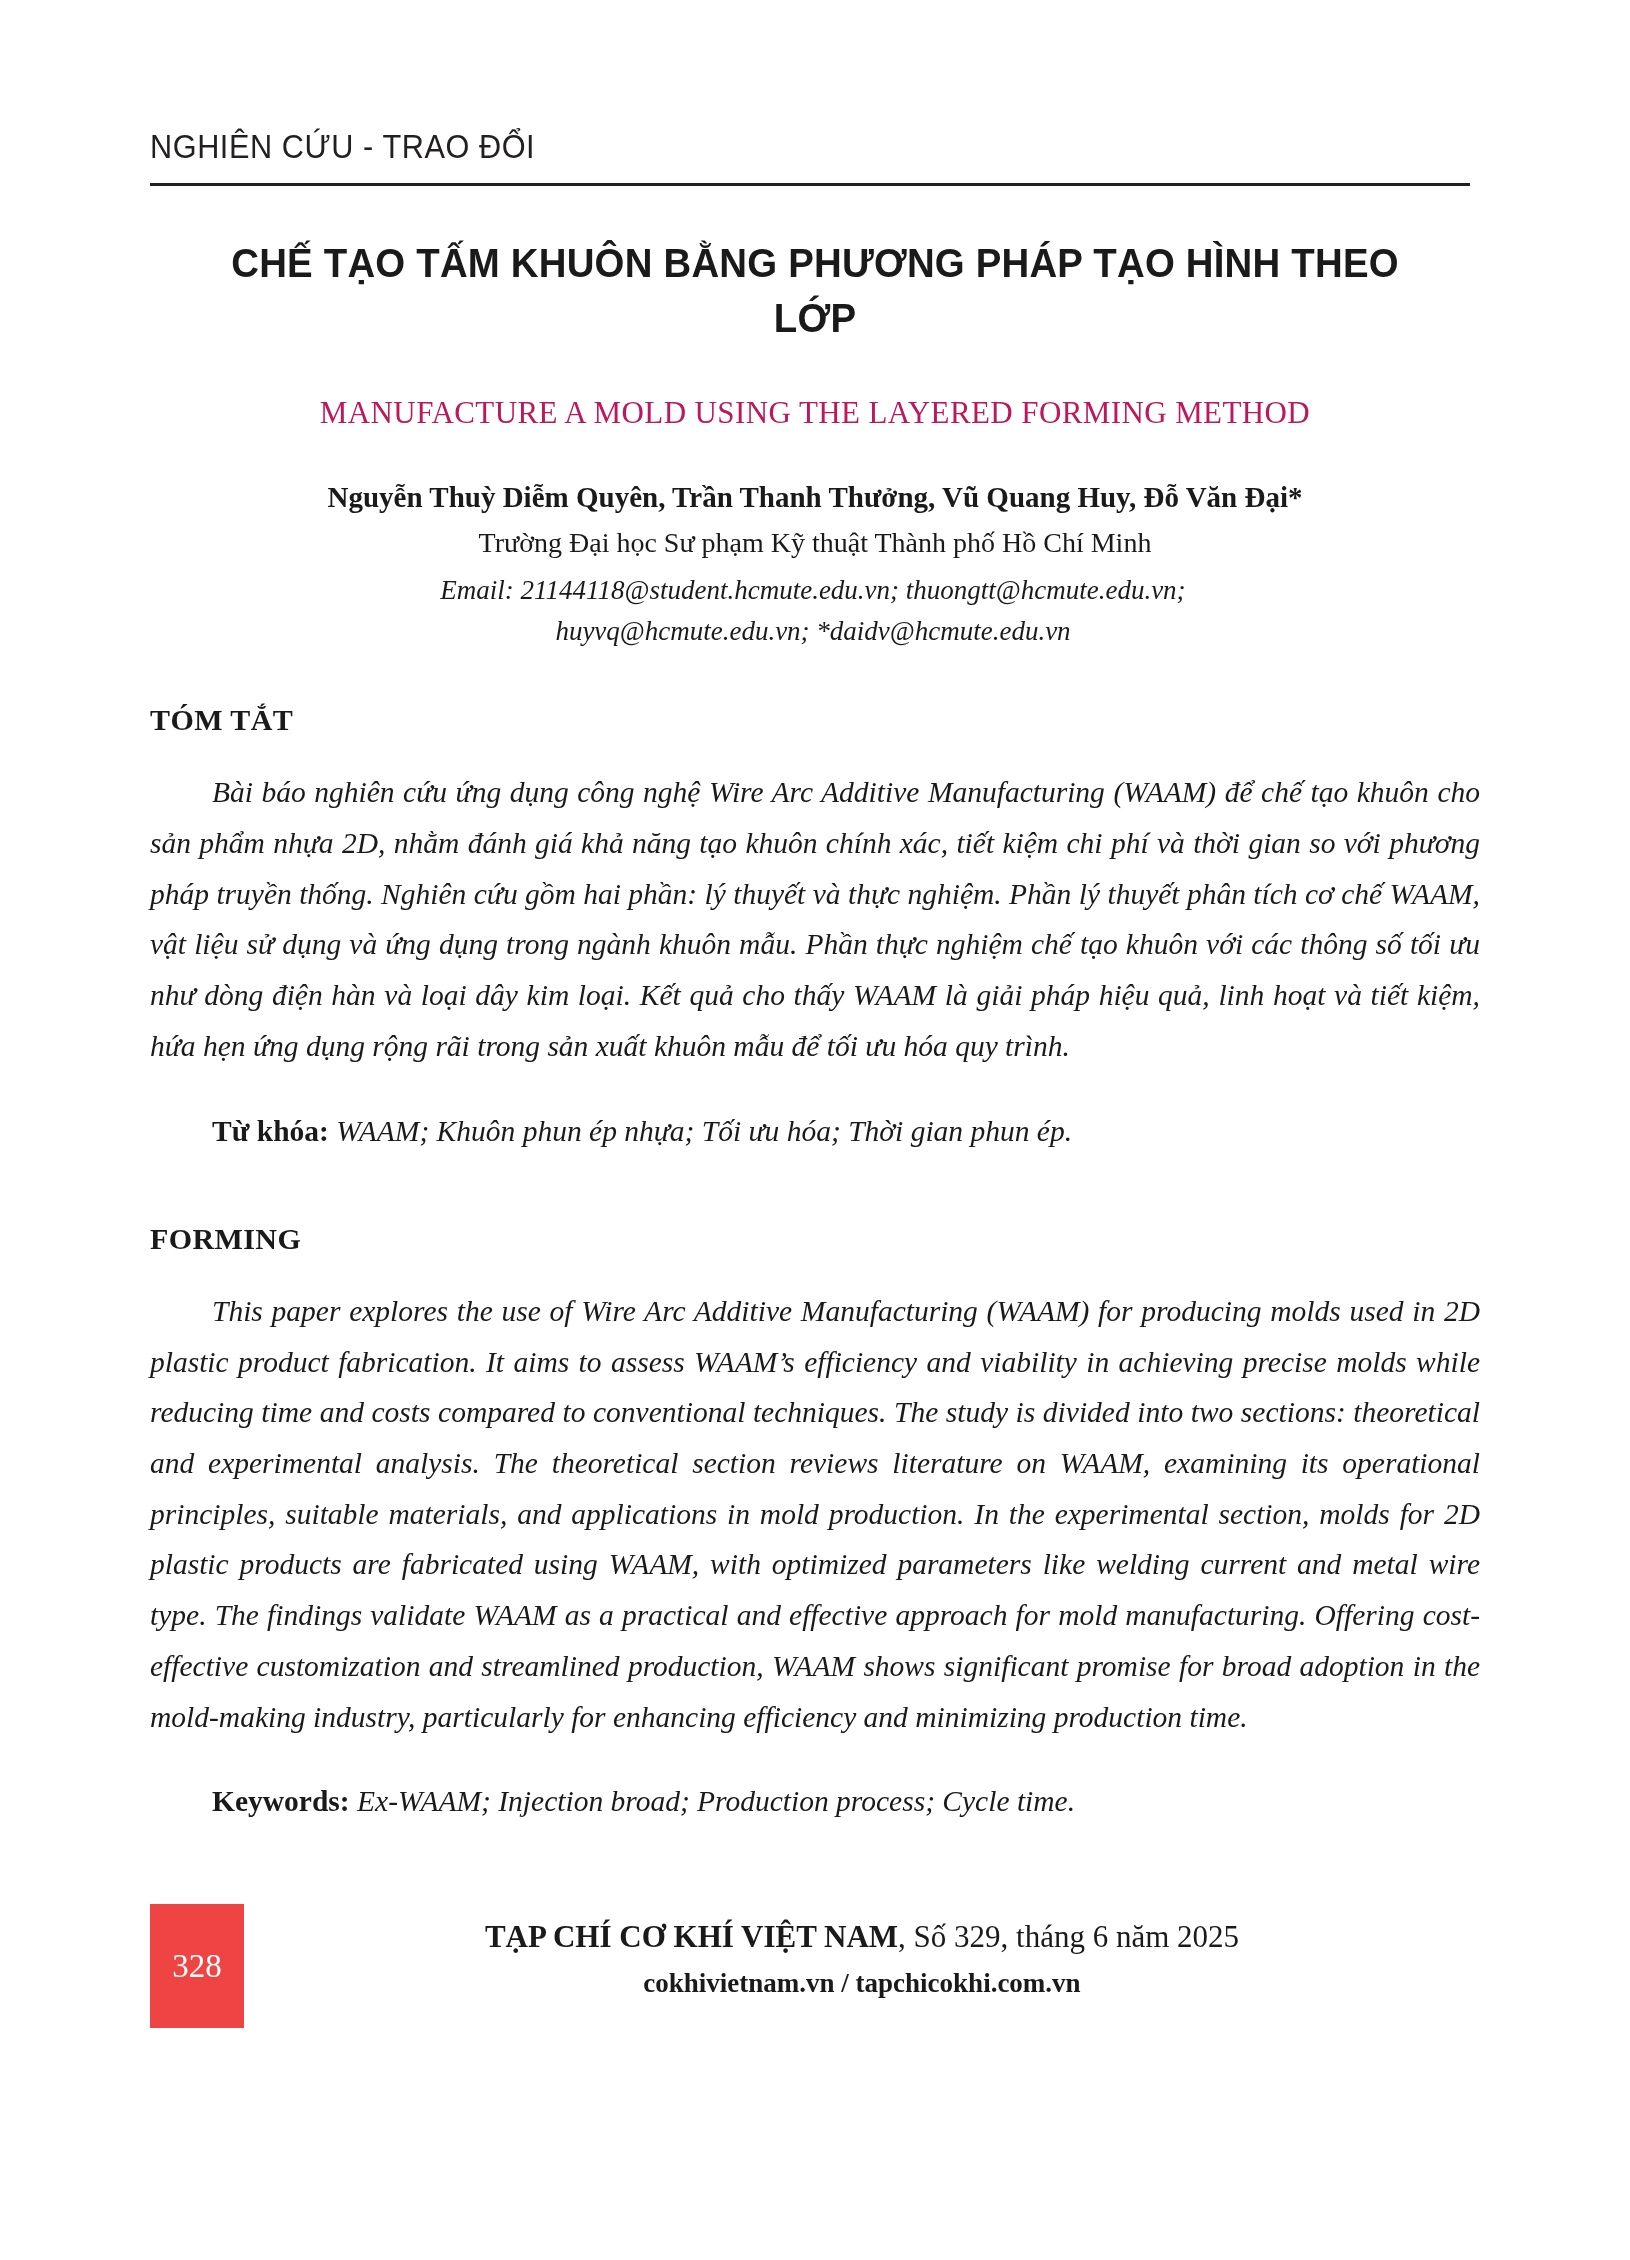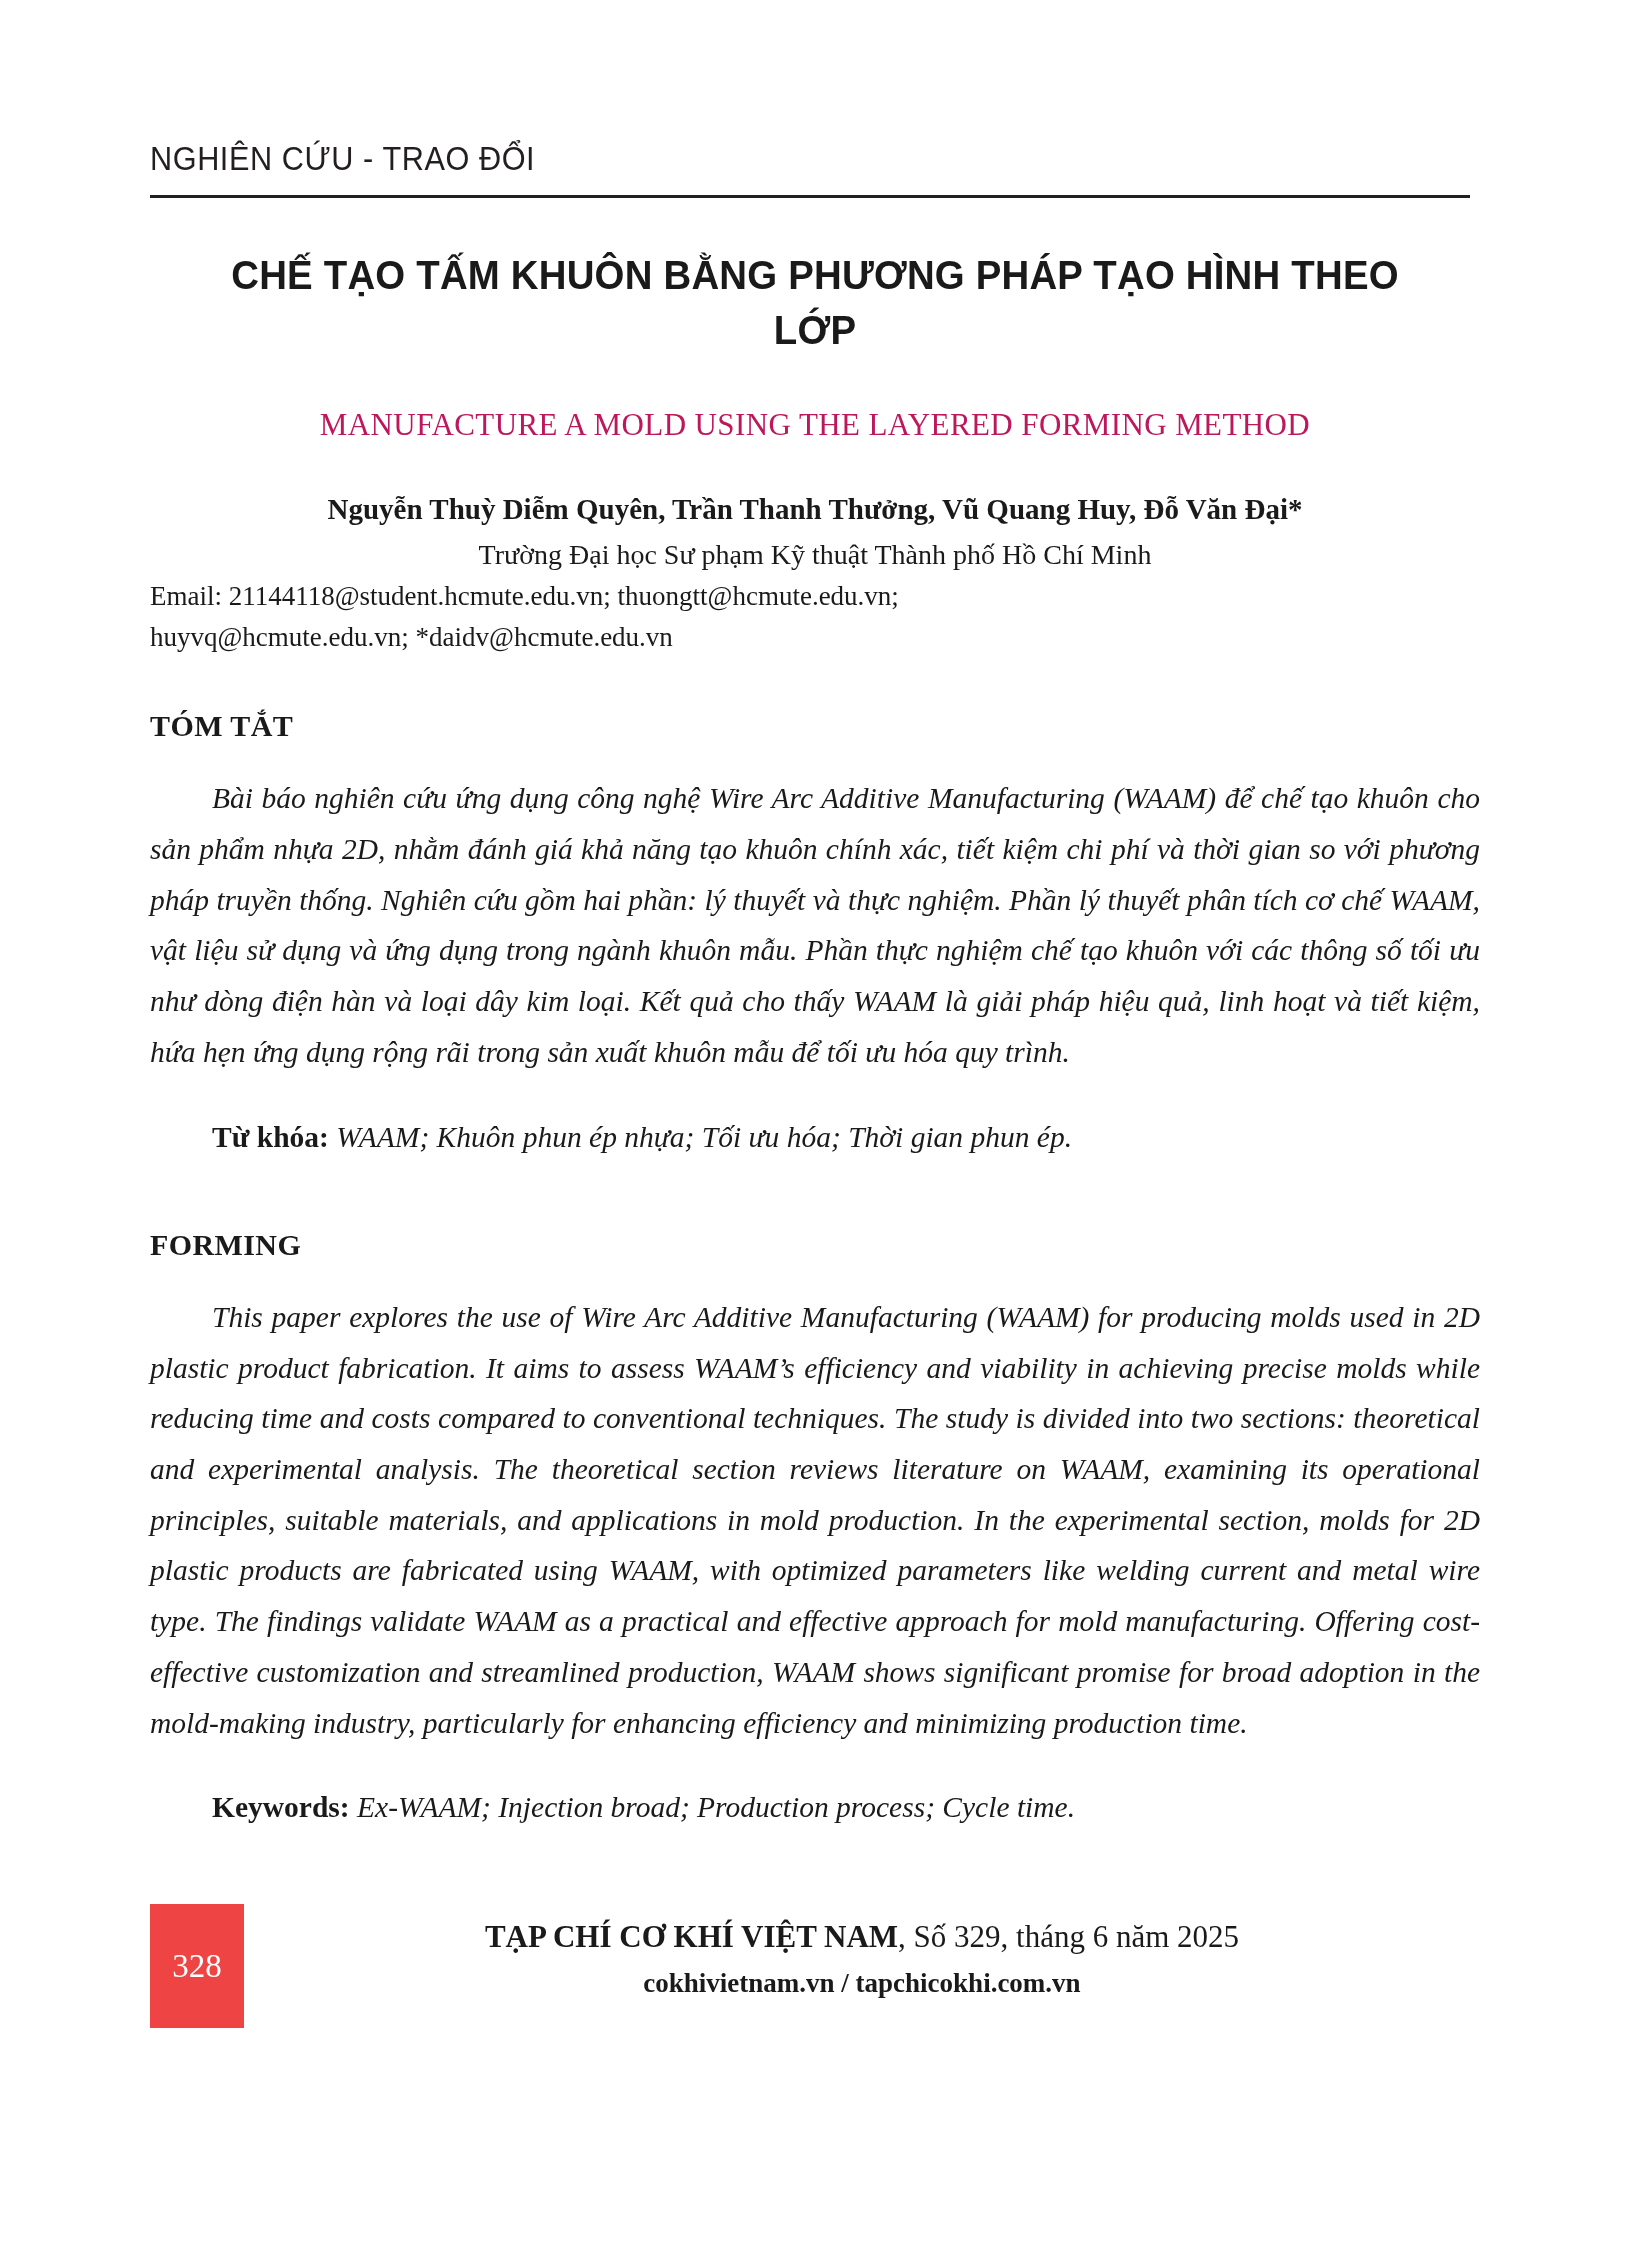--- a/index.html
+++ b/index.html
@@ -14,21 +14,21 @@
     color: #1a1a1a;
     position: relative;
     overflow: hidden;
   }
   .page {
     position: absolute;
     left: 0; top: 0;
     width: 1630px;
     height: 2124px;
     box-sizing: border-box;
-    padding: 12px 150px;
+    padding: 0 150px;
   }
 
   
   .running-head {
     padding-top: 128px;
   }
   .running-head-text {
     font-family: "Liberation Sans", sans-serif;
     font-size: 33px;
     letter-spacing: 0.6px;
@@ -76,23 +76,25 @@
     font-weight: bold;
     font-size: 29px;
     line-height: 1.45;
   }
   .affiliation {
     font-size: 28px;
     line-height: 1.5;
     margin-top: 4px;
   }
   .emails {
+    font-style: italic;
     font-size: 27px;
     line-height: 1.5;
-    text-align: left;
+    text-align: center;
+    margin-top: 6px;
     padding-right: 4px;
   }
 
   
   .sec-heading {
     font-weight: bold;
     font-size: 30px;
     letter-spacing: 0.4px;
     margin-top: 52px;
   }

